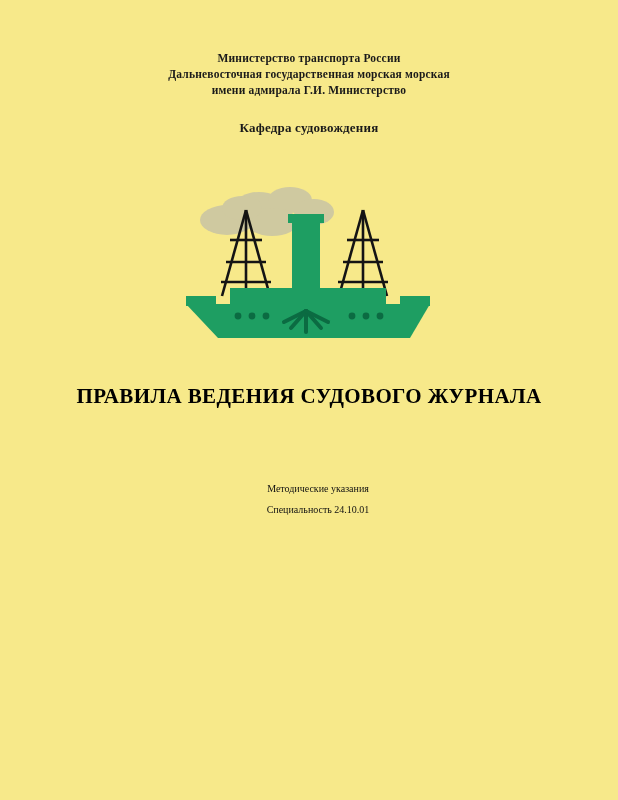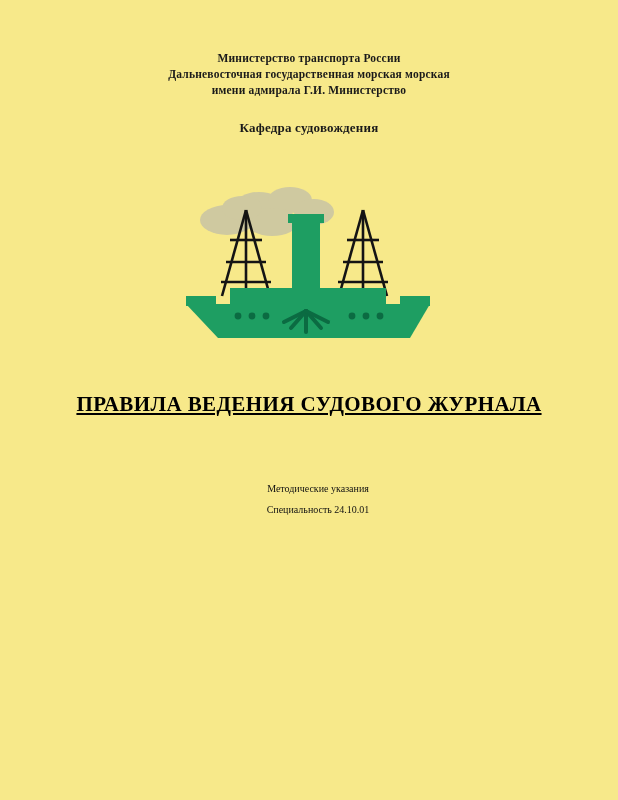--- a/index.html
+++ b/index.html
@@ -55,30 +55,29 @@
     width: 100%;
     height: 170px;
     display: flex;
     align-items: center;
     justify-content: center;
   }
 
   
   .main-title {
     position: absolute;
-    top: 392px;
+    top: 384px;
     left: 0;
     width: 100%;
     text-align: center;
     font-family: "Liberation Serif", serif;
     font-weight: bold;
     font-size: 21px;
     letter-spacing: 0.4px;
     color: #000;
-    text-decoration: underline;
   }
 
   
   .subtitle {
     position: absolute;
     top: 478px;
     left: 9px;
     width: 100%;
     text-align: center;
     font-family: "Liberation Serif", serif;

